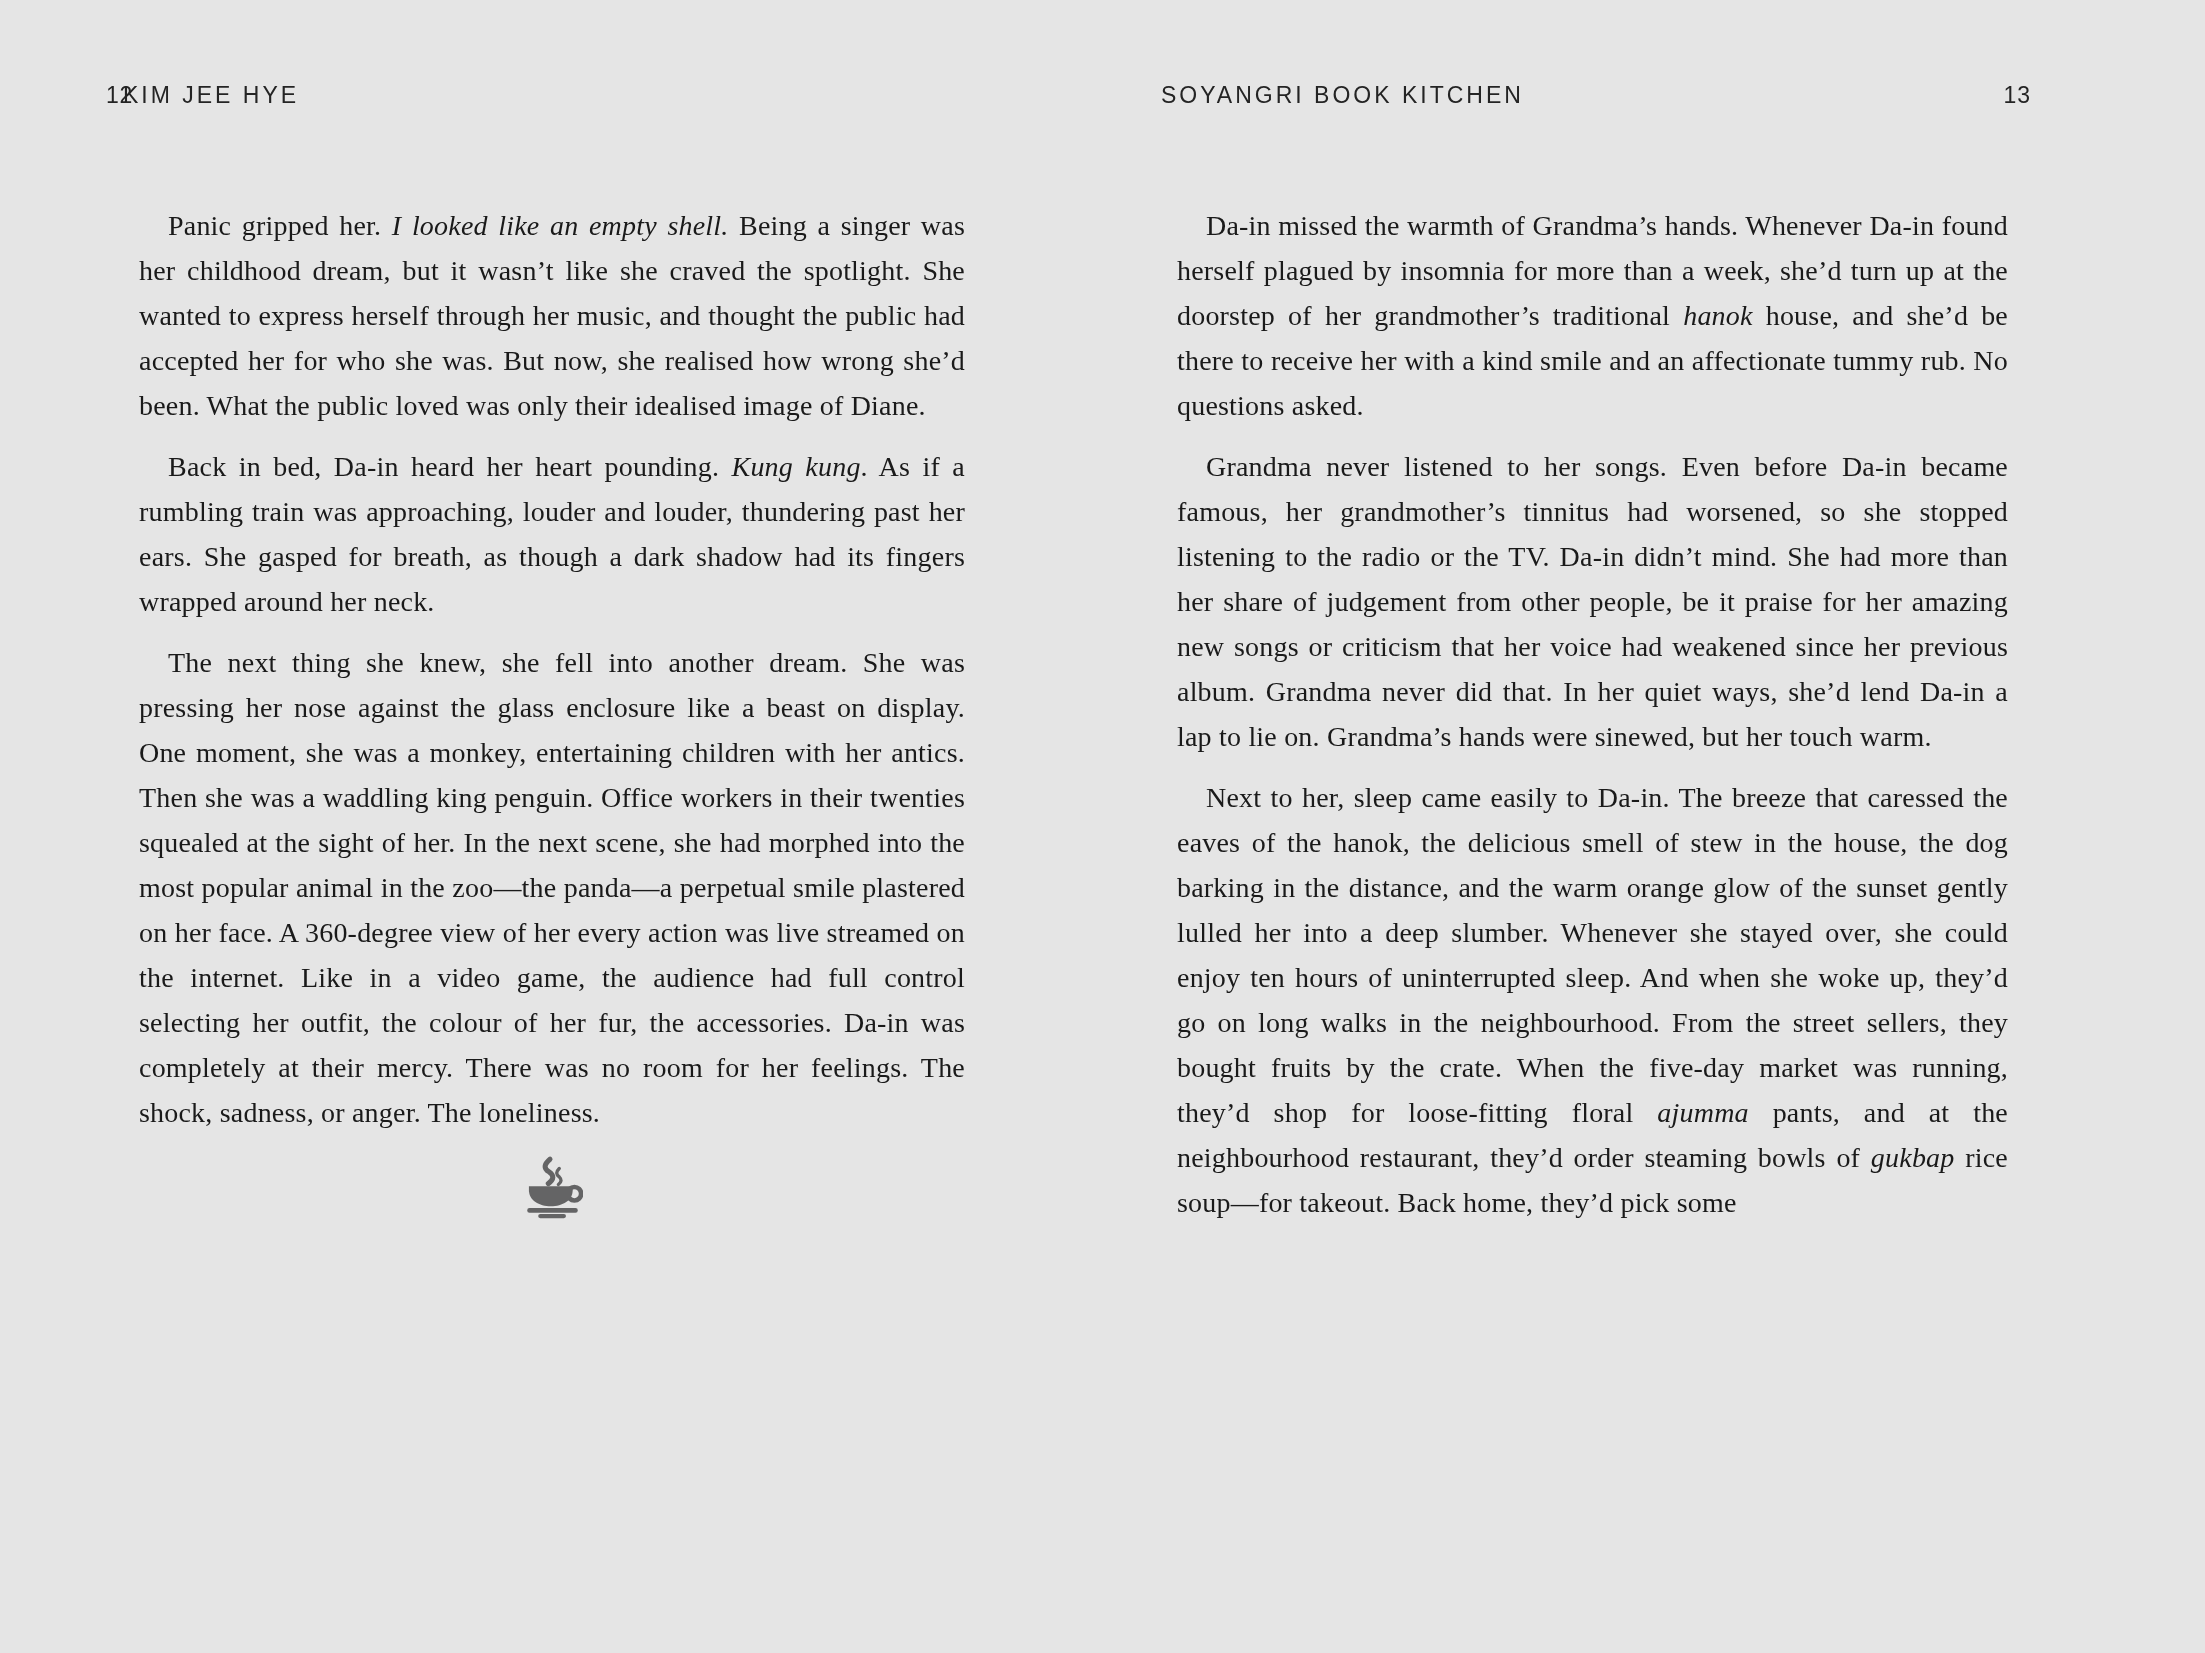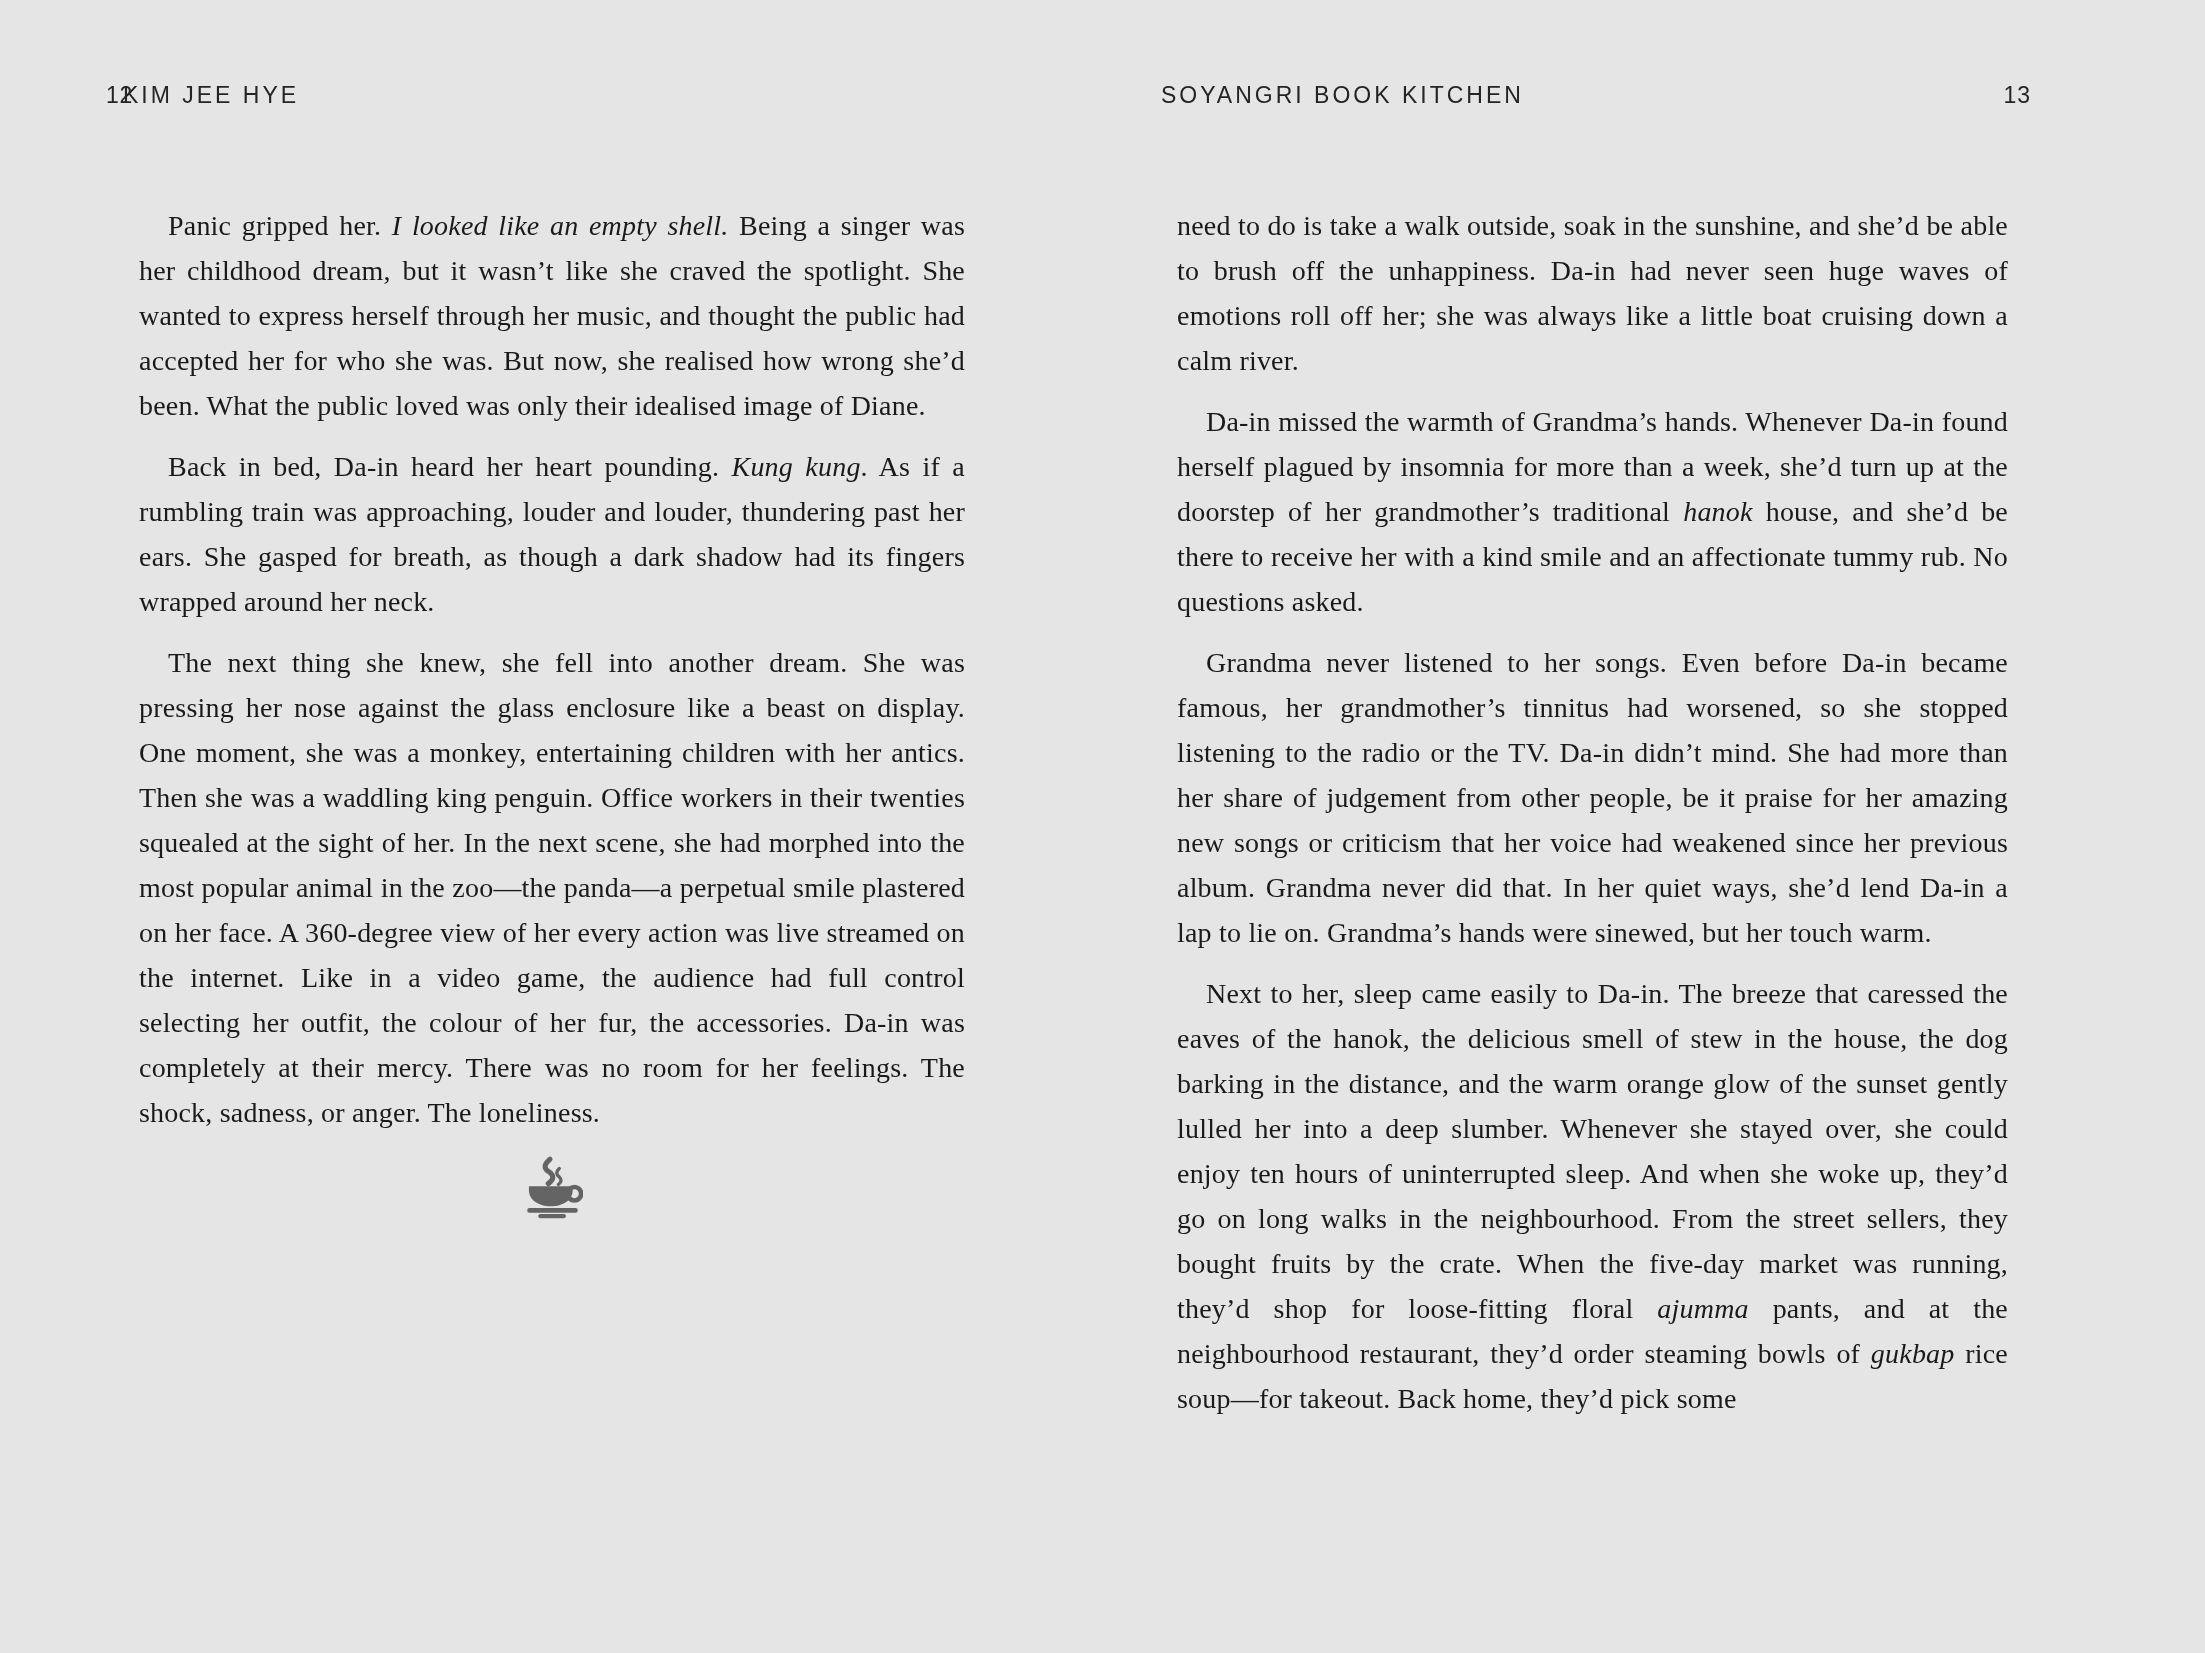--- a/index.html
+++ b/index.html
@@ -119,21 +119,20 @@
   </section>
 
   <section class="page page-right">
     <header class="pagehead">
       <span class="runhead">SOYANGRI BOOK KITCHEN</span>
       <span class="pagenum pagenum-right">13</span>
     </header>
 
     <div class="body-text">
       <div>
-          <p class="para noindent">need to do is take a walk outside, soak in the sunshine, and she’d be able to brush off the unhappiness. Da-in had never seen huge waves of emotions roll off her; she was always like a little boat cruising down a calm river.</p>
           <p class="para indent">Da-in missed the warmth of Grandma’s hands. Whenever Da-in found herself plagued by insomnia for more than a week, she’d turn up at the doorstep of her grandmother’s traditional <em>hanok</em> house, and she’d be there to receive her with a kind smile and an affectionate tummy rub. No questions asked.</p>
           <p class="para indent">Grandma never listened to her songs. Even before Da-in became famous, her grandmother’s tinnitus had worsened, so she stopped listening to the radio or the TV. Da-in didn’t mind. She had more than her share of judgement from other people, be it praise for her amazing new songs or criticism that her voice had weakened since her previous album. Grandma never did that. In her quiet ways, she’d lend Da-in a lap to lie on. Grandma’s hands were sinewed, but her touch warm.</p>
           <p class="para indent">Next to her, sleep came easily to Da-in. The breeze that caressed the eaves of the hanok, the delicious smell of stew in the house, the dog barking in the distance, and the warm orange glow of the sunset gently lulled her into a deep slumber. Whenever she stayed over, she could enjoy ten hours of uninterrupted sleep. And when she woke up, they’d go on long walks in the neighbourhood. From the street sellers, they bought fruits by the crate. When the five-day market was running, they’d shop for loose-fitting floral <em>ajumma</em> pants, and at the neighbourhood restaurant, they’d order steaming bowls of <em>gukbap</em> rice soup—for takeout. Back home, they’d pick some</p>
         </div>
     </div>
   </section>
 
 </div>
 
 

